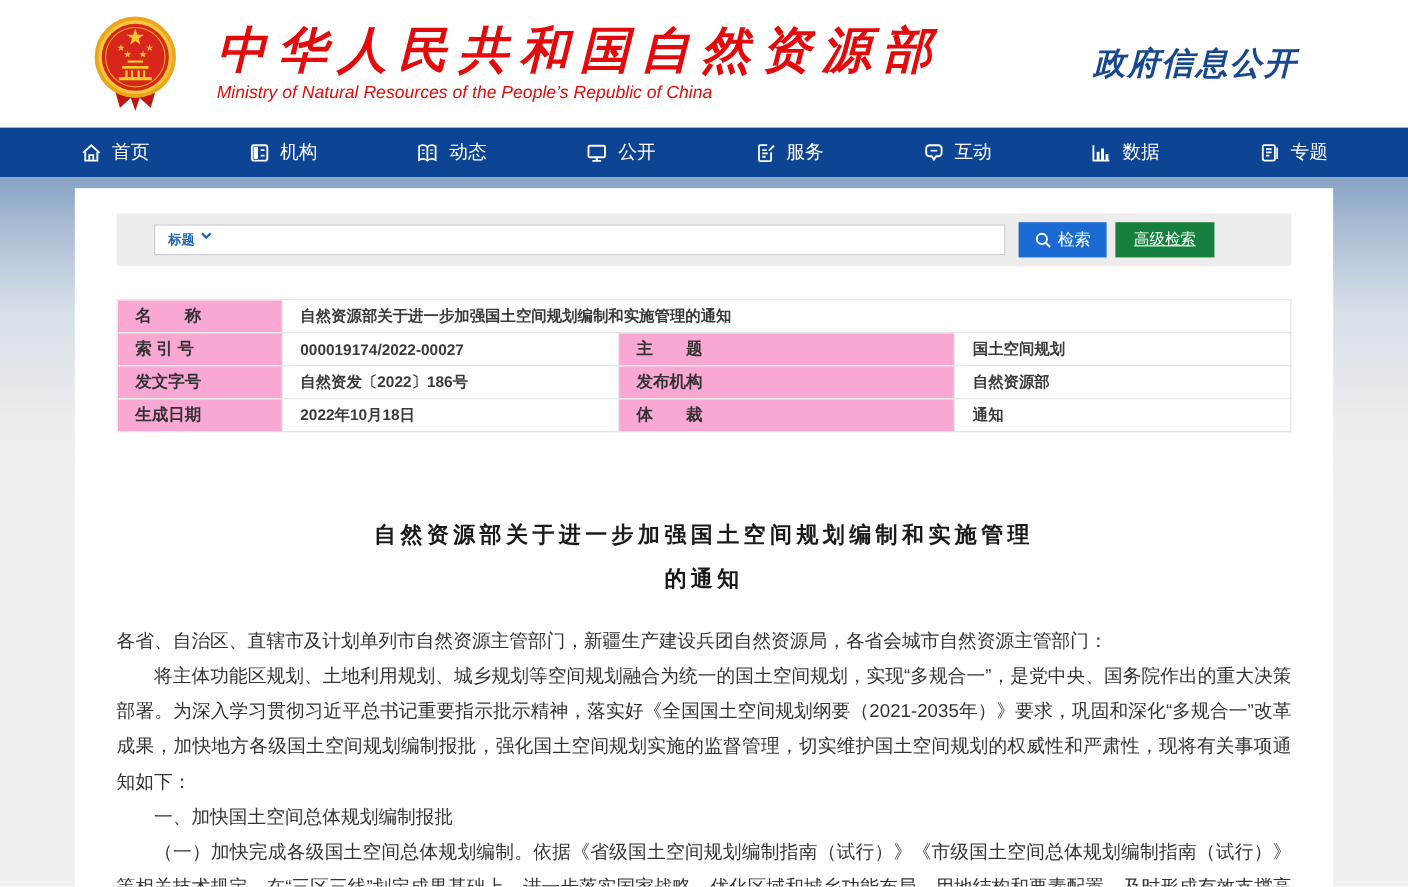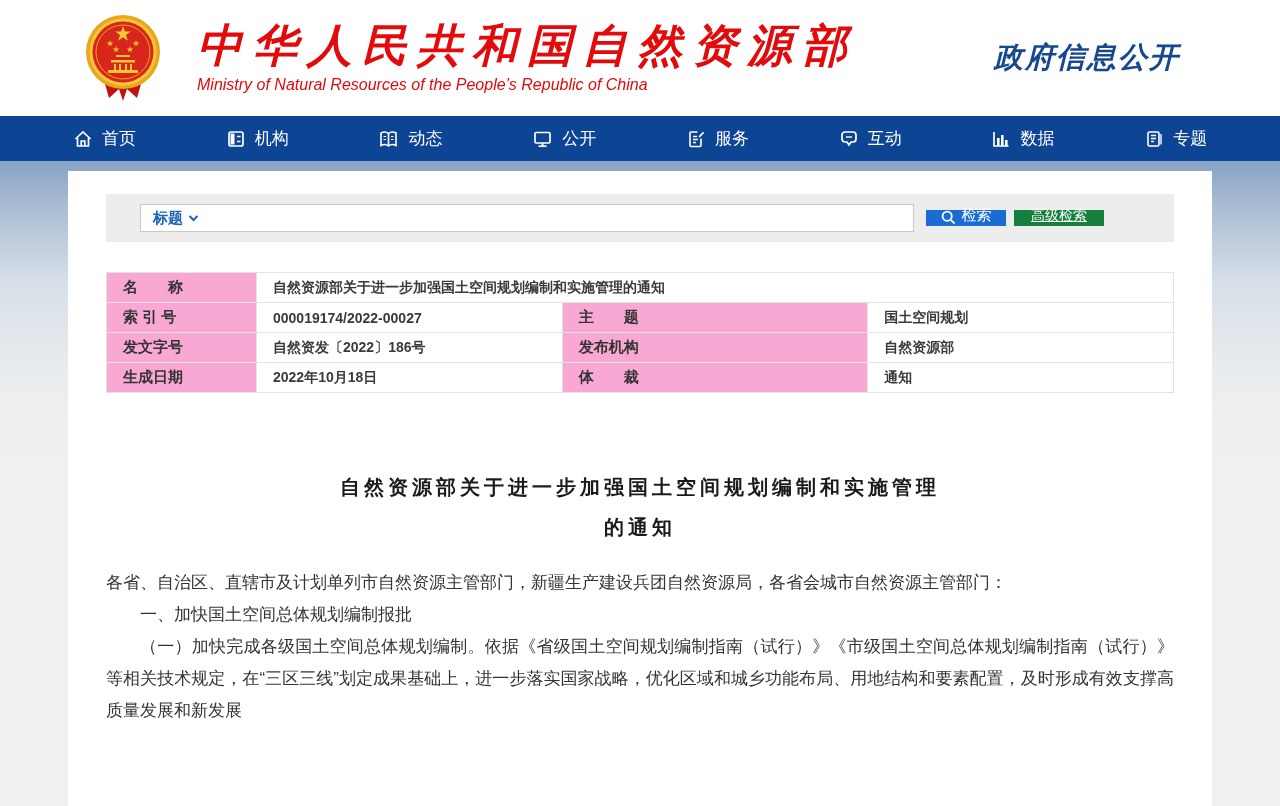--- a/index.html
+++ b/index.html
@@ -59,30 +59,30 @@
   .search-strip {
     background:#ededed; height:48px;
     display:flex; align-items:center;
     padding:0 70px 0 34px;
   }
   .search-box {
     flex:1; height:28px; background:#ffffff; border:1px solid #c9c9c9;
     display:flex; align-items:center; padding:0 12px; margin-right:12px;
   }
   .field-selector {
-    display:flex; align-items:center; gap:5px;
-    color:#1e63b8; font-weight:bold; font-size:15px; cursor:pointer;
+    display:flex; align-items:flex-start; gap:5px;
+    color:#1e63b8; font-weight:bold; font-size:12px; cursor:pointer;
   }
   .search-box input {
     flex:1; border:none; outline:none; font-size:14px; margin-left:8px;
     font-family:"Liberation Sans",sans-serif; background:transparent;
   }
   .btn {
-    height:16px; border:none; color:#fff; font-size:15px; cursor:pointer;
-    display:flex; align-items:flex-end; justify-content:center; gap:6px;
+    height:32px; border:none; color:#fff; font-size:15px; cursor:pointer;
+    display:flex; align-items:center; justify-content:center; gap:6px;
     font-family:"Liberation Sans",sans-serif;
   }
   .btn-search  { width:80px; background:#1b6bd4; }
   .btn-advanced{ width:90px; background:#15803d; margin-left:8px; font-size:14px;text-decoration:underline; }
 
   
   .meta-table {
     width:100%; border-collapse:collapse; margin-top:30px;
     font-size:14px; color:#3a3a3a; table-layout:fixed;
   }
@@ -273,18 +273,19 @@
     </tbody>
       </table>
 
     <h1 class="doc-title">
       <div>自然资源部关于进一步加强国土空间规划编制和实施管理</div>
       <div>的通知</div>
     </h1>
 
     <div class="doc-body">
       <p>各省、自治区、直辖市及计划单列市自然资源主管部门，新疆生产建设兵团自然资源局，各省会城市自然资源主管部门：</p>
+      <p class="indent">将主体功能区规划、土地利用规划、城乡规划等空间规划融合为统一的国土空间规划，实现“多规合一”，是党中央、国务院作出的重大决策部署。为深入学习贯彻习近平总书记重要指示批示精神，落实好《全国国土空间规划纲要（2021-2035年）》要求，巩固和深化“多规合一”改革成果，加快地方各级国土空间规划编制报批，强化国土空间规划实施的监督管理，切实维护国土空间规划的权威性和严肃性，现将有关事项通知如下：</p>
       <p class="indent">一、加快国土空间总体规划编制报批</p>
       <p class="indent">（一）加快完成各级国土空间总体规划编制。依据《省级国土空间规划编制指南（试行）》《市级国土空间总体规划编制指南（试行）》等相关技术规定，在“三区三线”划定成果基础上，进一步落实国家战略，优化区域和城乡功能布局、用地结构和要素配置，及时形成有效支撑高质量发展和新发展</p>
     </div>
 
   </div>
 </div>
 
 </body></html>

